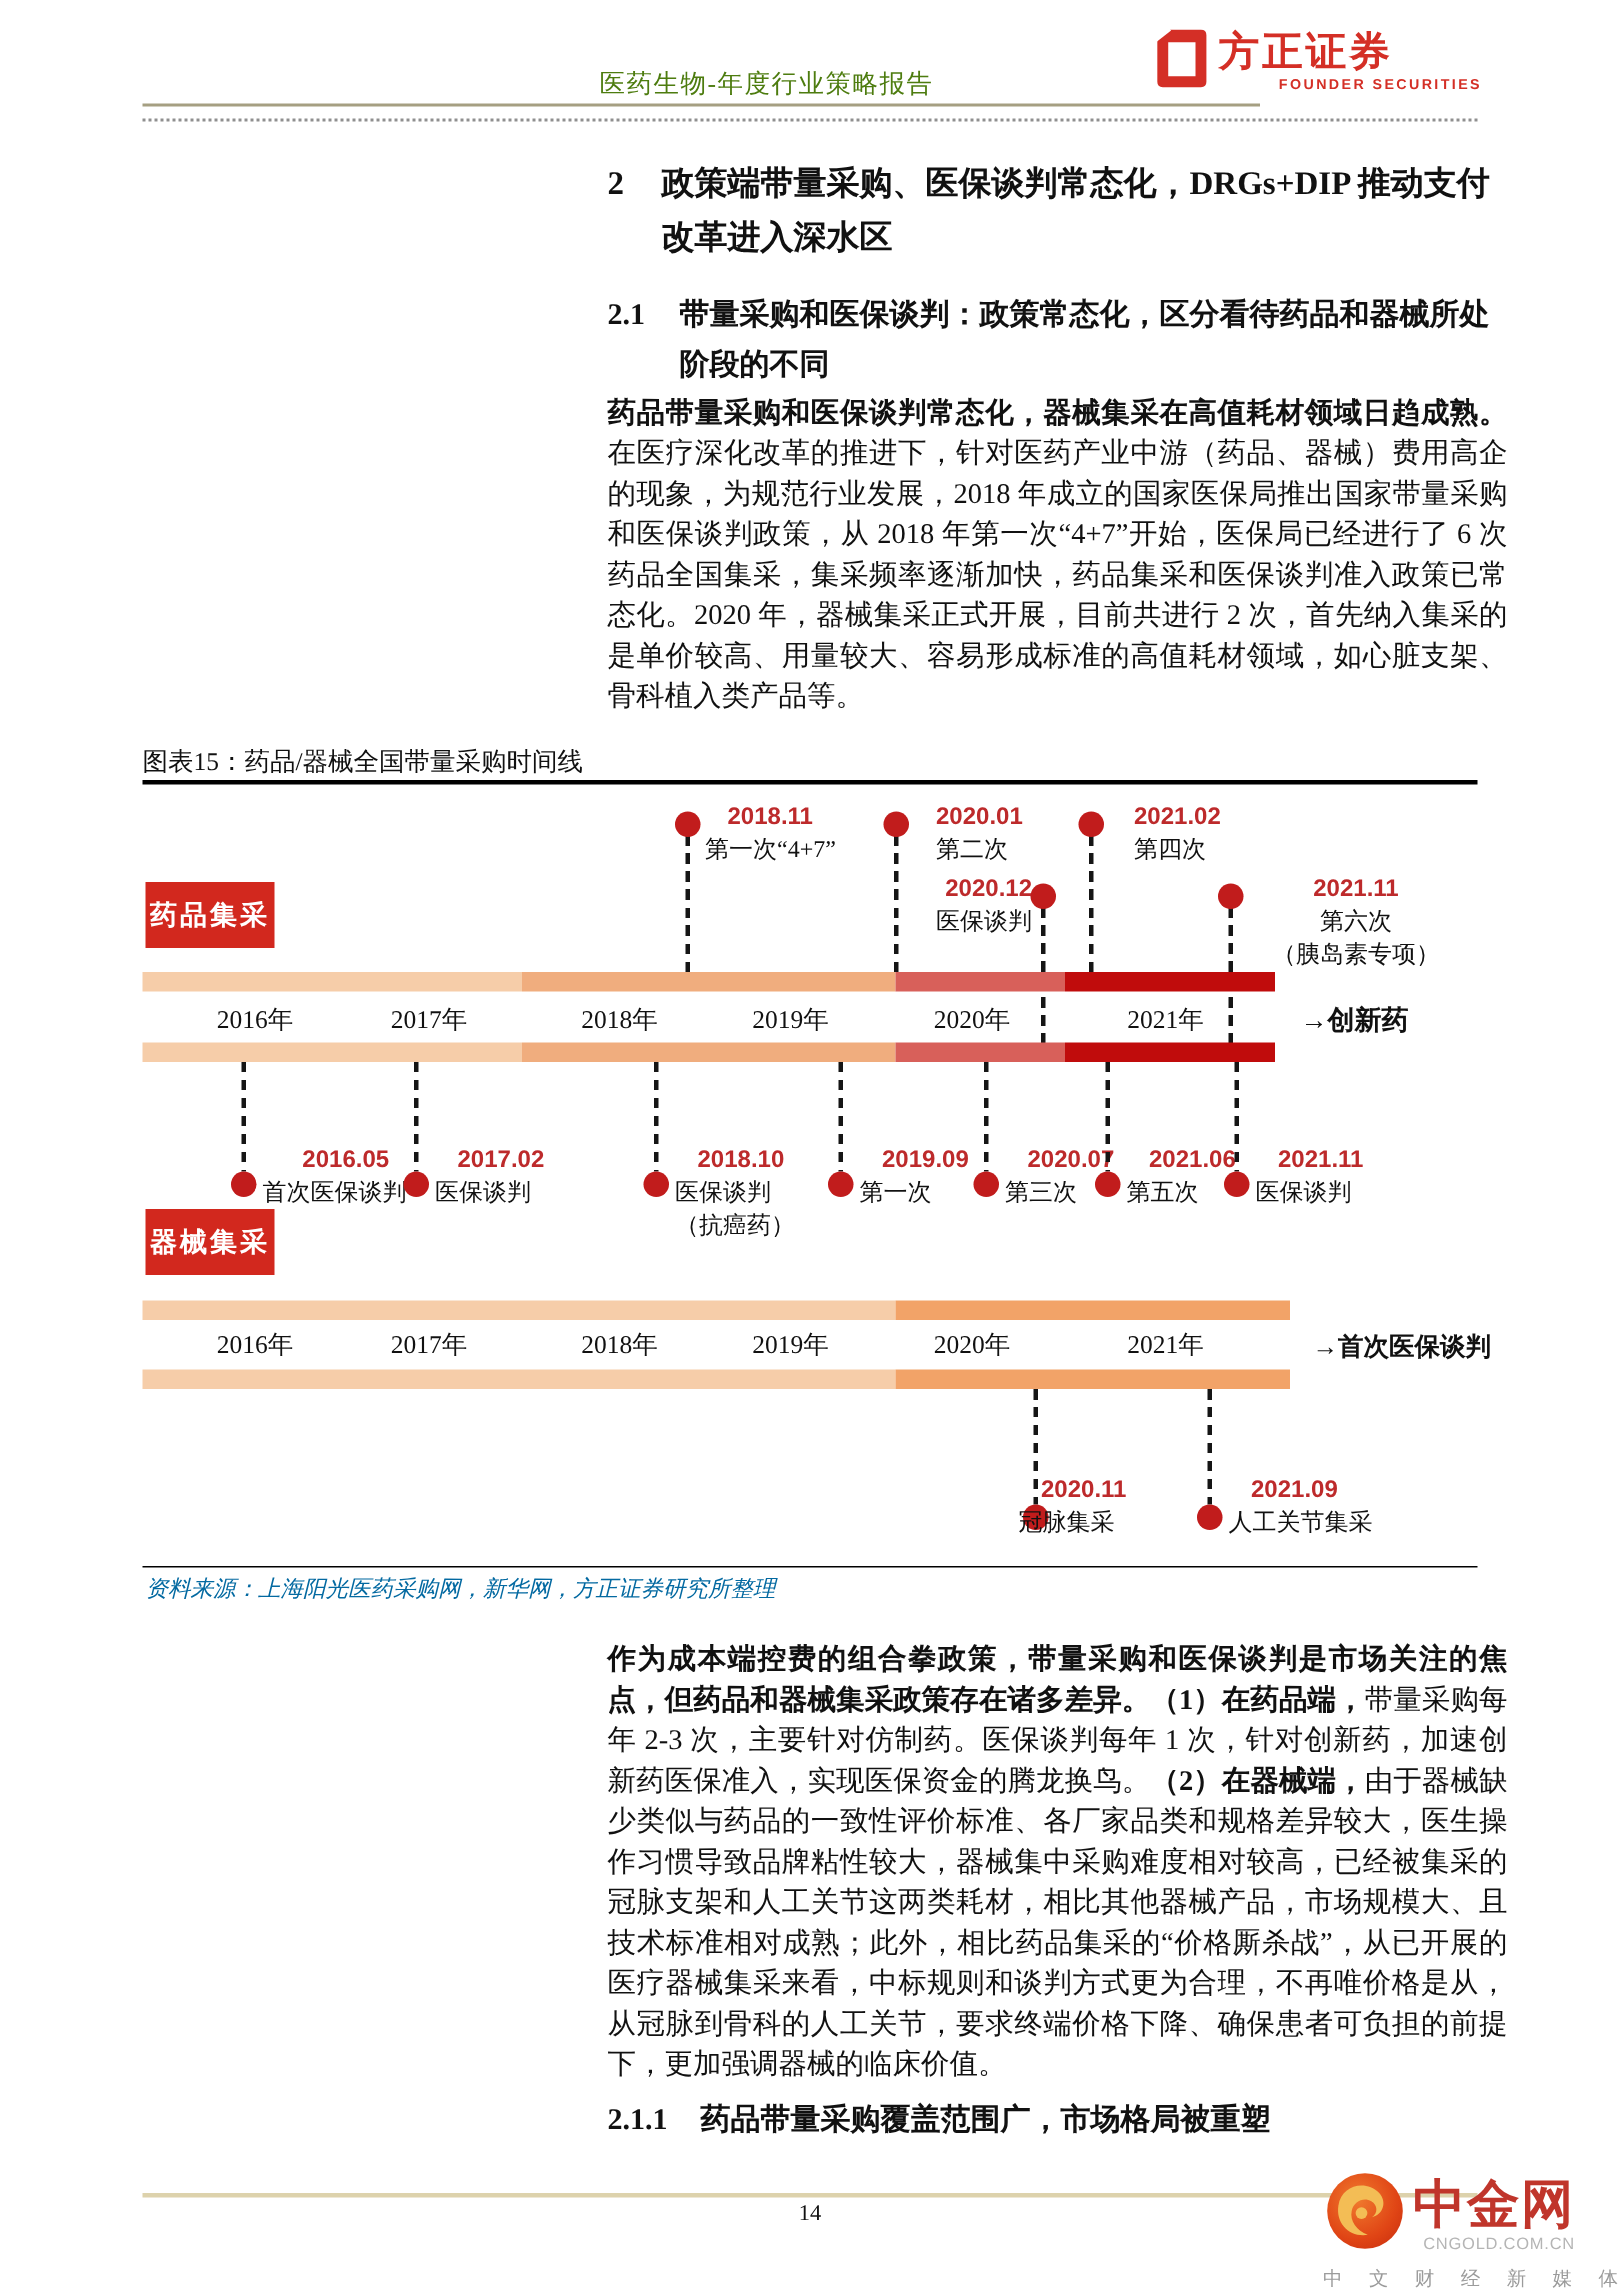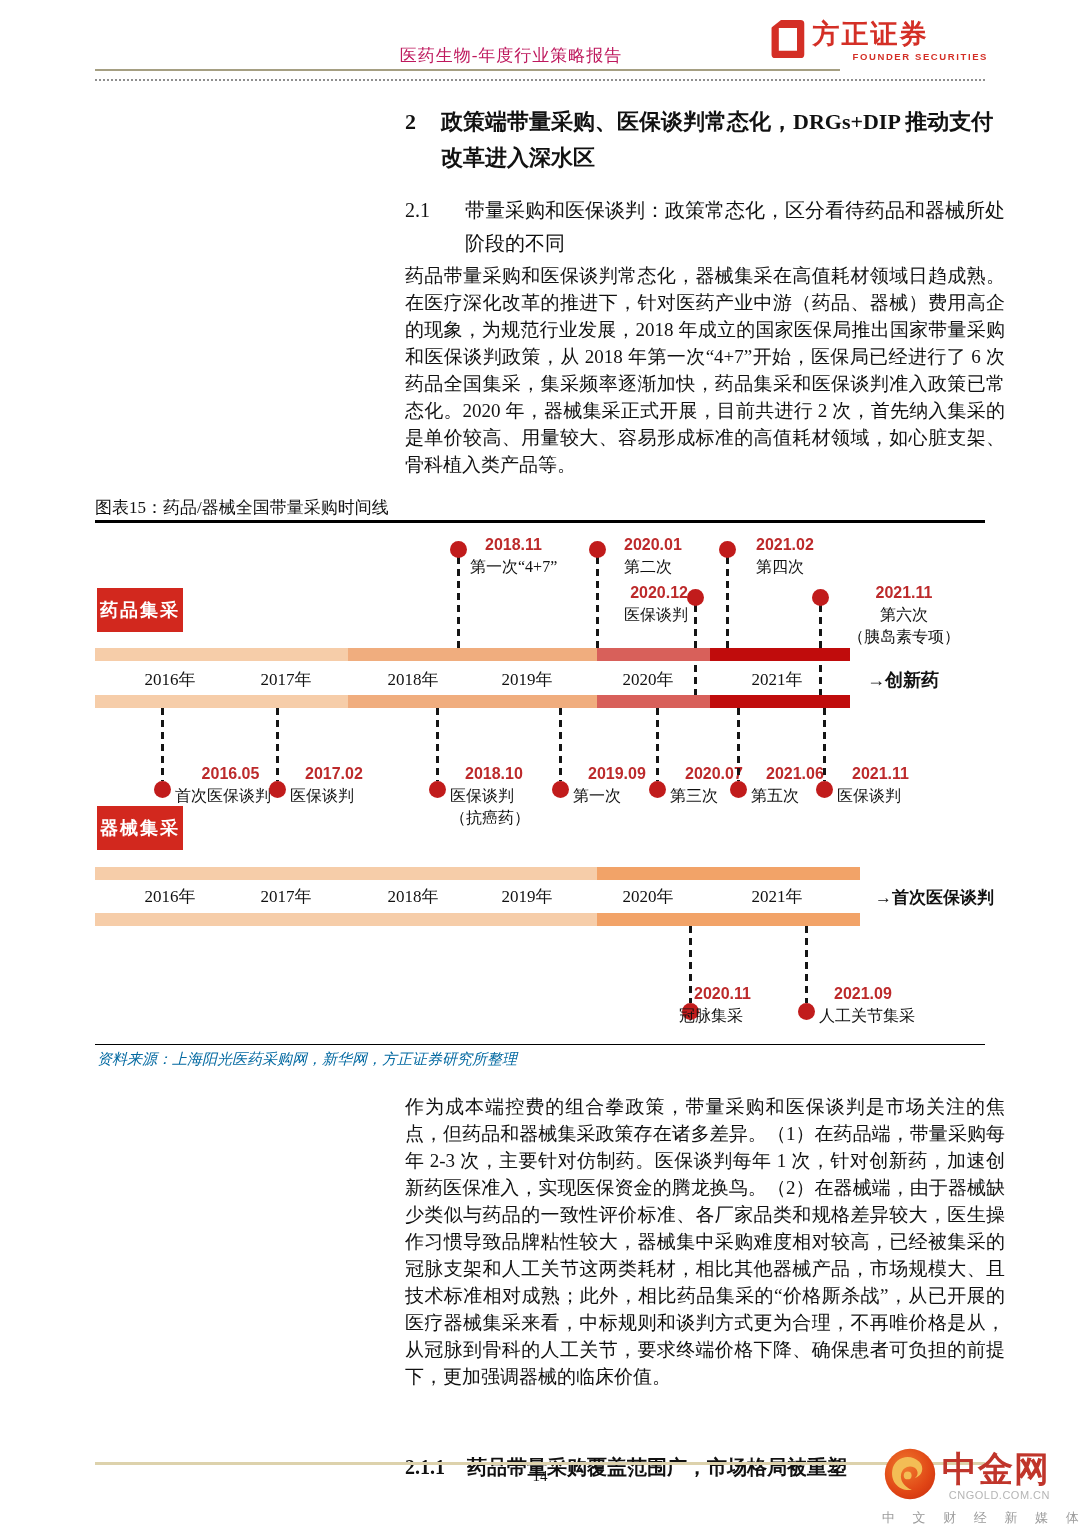--- a/index.html
+++ b/index.html
@@ -1,41 +1,41 @@
 <!DOCTYPE html>
 <html><head>
 <meta charset="utf-8">
 <style>
   html,body{margin:0;padding:0;background:#ffffff;}
   .page{position:relative;width:1080px;height:1527px;background:#fff;overflow:hidden;
         font-family:"Liberation Serif","DejaVu Serif",serif;color:#111;}
   
   .doc-type{position:absolute;top:44px;left:95px;width:832px;text-align:center;
-            font-size:17px;color:#be185d;letter-spacing:1px;}
+            font-size:17px;color:#4d7c0f;letter-spacing:1px;}
   .header-rule{position:absolute;top:69px;left:95px;width:745px;height:2px;background:#a59f82;}
   .header-dots{position:absolute;top:79px;left:95px;width:890px;border-top:2px dotted #8f8f8f;}
   .brand{position:absolute;top:16px;right:92px;display:flex;align-items:center;gap:6px;}
   .brand-txt{display:flex;flex-direction:column;line-height:1;}
   .brand-cn{font-size:27px;font-weight:bold;color:#d42f26;letter-spacing:2px;
             font-family:"Liberation Sans",sans-serif;}
   .brand-en{font-size:9.5px;font-weight:bold;color:#d42f26;letter-spacing:1.6px;margin-top:4px;
             font-family:"Liberation Sans",sans-serif;padding-left:40px;}
   
   .h2{position:absolute;top:104px;left:405px;width:600px;display:flex;
       font-size:22px;font-weight:bold;line-height:36px;}
   .h2 .num{width:36px;flex:none;}
   .h21{position:absolute;top:194px;left:405px;width:600px;display:flex;
-       font-size:20px;font-weight:normal;line-height:33px;gap:12px;}
+       font-size:20px;font-weight:bold;line-height:33px;}
   .h21 .num{width:48px;flex:none;}
-  .h211{position:absolute;top:1452px;left:405px;width:600px;display:flex;
+  .h211{position:absolute;top:1398px;left:405px;width:600px;display:flex;
         font-size:20px;font-weight:bold;line-height:30px;}
   .h211 .num{width:62px;flex:none;}
   .para{position:absolute;left:405px;width:600px;font-size:19px;line-height:27px;
         text-align:justify;}
-  .para .b{font-weight:normal;}
+  .para .b{font-weight:bold;}
   
   .fig-title{position:absolute;top:496px;left:95px;font-size:17px;color:#111;}
   .fig-rule-top{position:absolute;top:520px;left:95px;width:890px;height:3px;background:#000;}
   .fig-rule-bot{position:absolute;top:1044px;left:95px;width:890px;height:1px;background:#000;}
   .fig-source{position:absolute;top:1050px;left:97px;font-size:15px;font-style:italic;color:#0369a1;}
   .chart{position:absolute;top:530px;left:95px;width:890px;height:505px;}
   .badge{position:absolute;width:86px;height:44px;background:#d2281e;color:#fff;
          font-size:18px;font-weight:bold;text-align:center;line-height:44px;letter-spacing:2px;}
   .bar{position:absolute;height:13px;display:flex;}
   .bar i{display:block;height:100%;}

